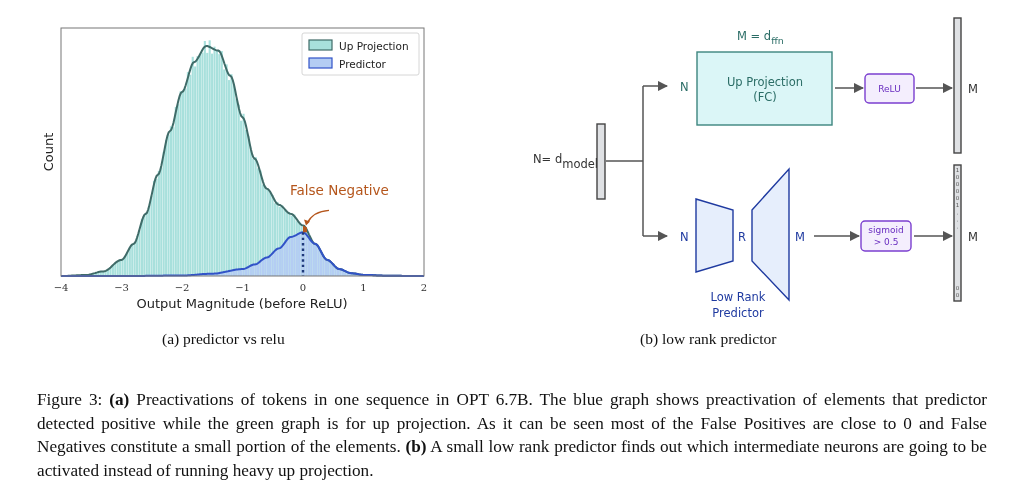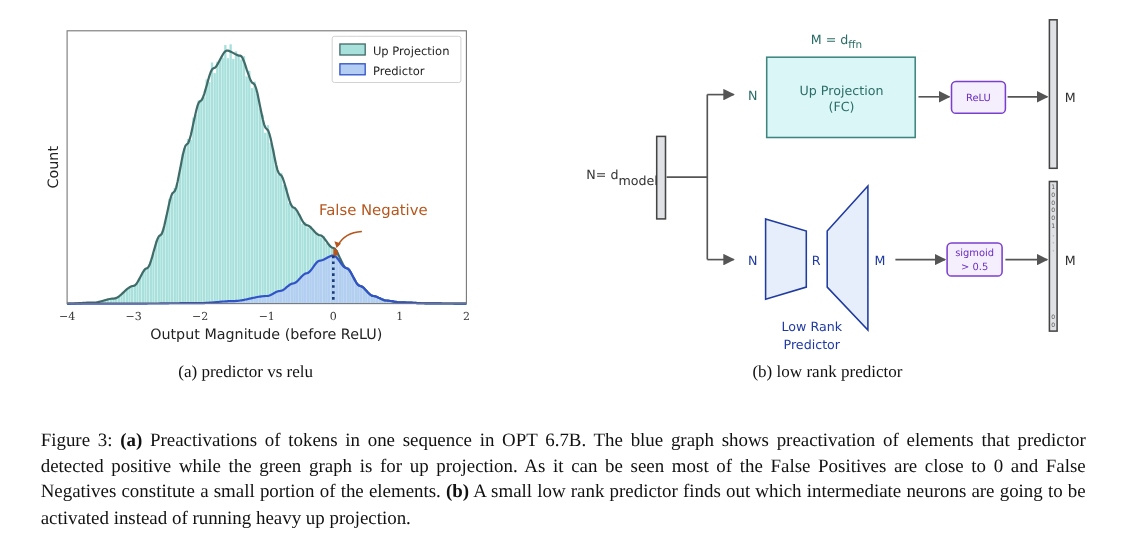--- a/index.html
+++ b/index.html
@@ -1,21 +1,21 @@
 <!DOCTYPE html>
 <html><head>
 <meta charset="utf-8">
 <style>
   html, body { margin:0; padding:0; background:#ffffff; }
   body { width:1024px; height:496px; position:relative; overflow:hidden; font-family:"DejaVu Sans", sans-serif; }
   #fig-a { position:absolute; left:0; top:0; width:460px; height:330px; }
   #fig-b { position:absolute; left:500px; top:0; width:524px; height:330px; }
   .sub-caption { position:absolute; font-family:"Liberation Serif", serif; font-size:15.5px; color:#111; top:330px; white-space:nowrap; }
   #cap-a { left:162px; }
-  #cap-b { left:684px; }
+  #cap-b { left:640px; }
   #caption { position:absolute; left:37px; top:388px; width:950px; font-family:"Liberation Serif", serif; font-size:17.2px; line-height:23.5px; color:#111; text-align:justify; }
   #caption b { font-weight:bold; }
   svg text { font-family:"DejaVu Sans", sans-serif; }
   .serif { font-family:"DejaVu Serif", serif; }
 </style>
 </head>
 <body>
 
 <div id="fig-a">
   <svg id="chart-svg" width="460" height="330" viewBox="0 0 460 330">

